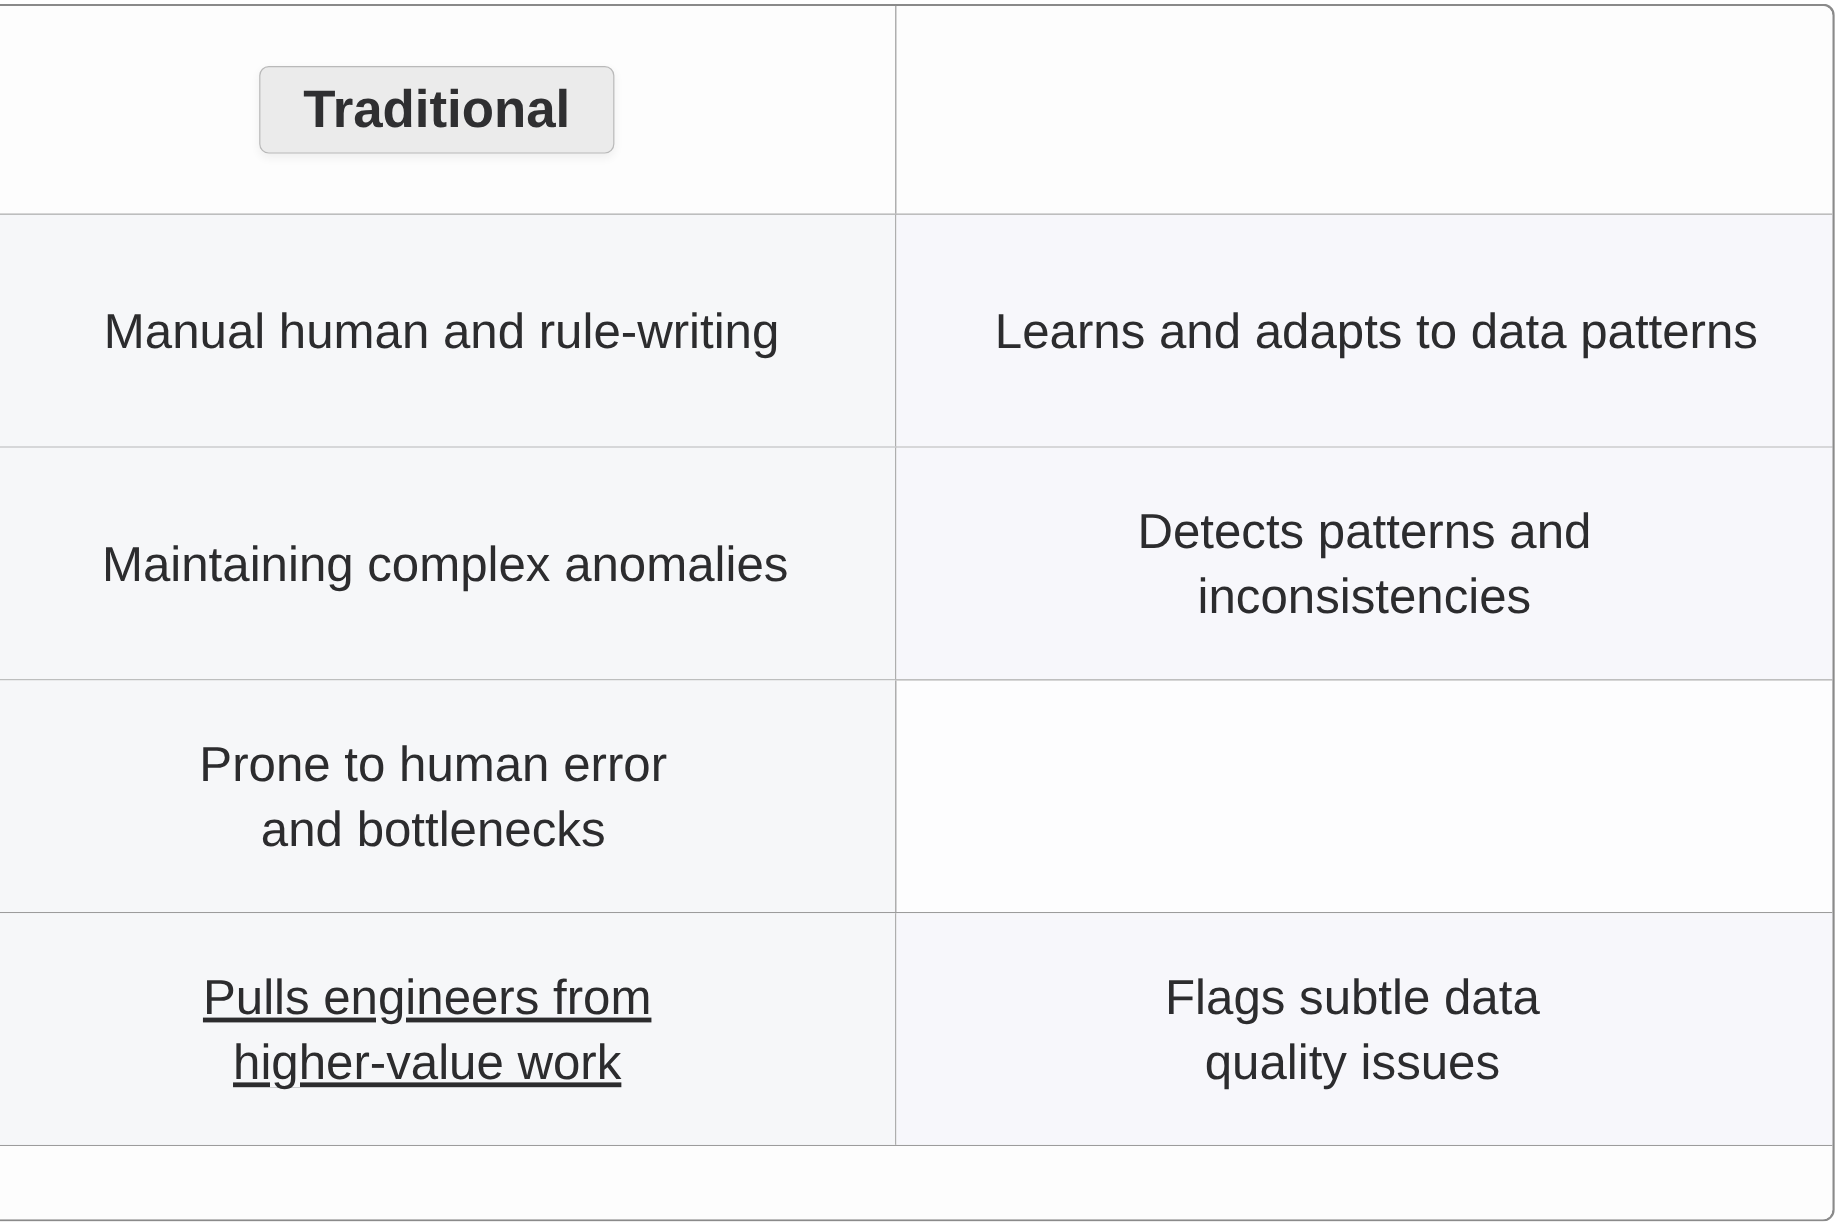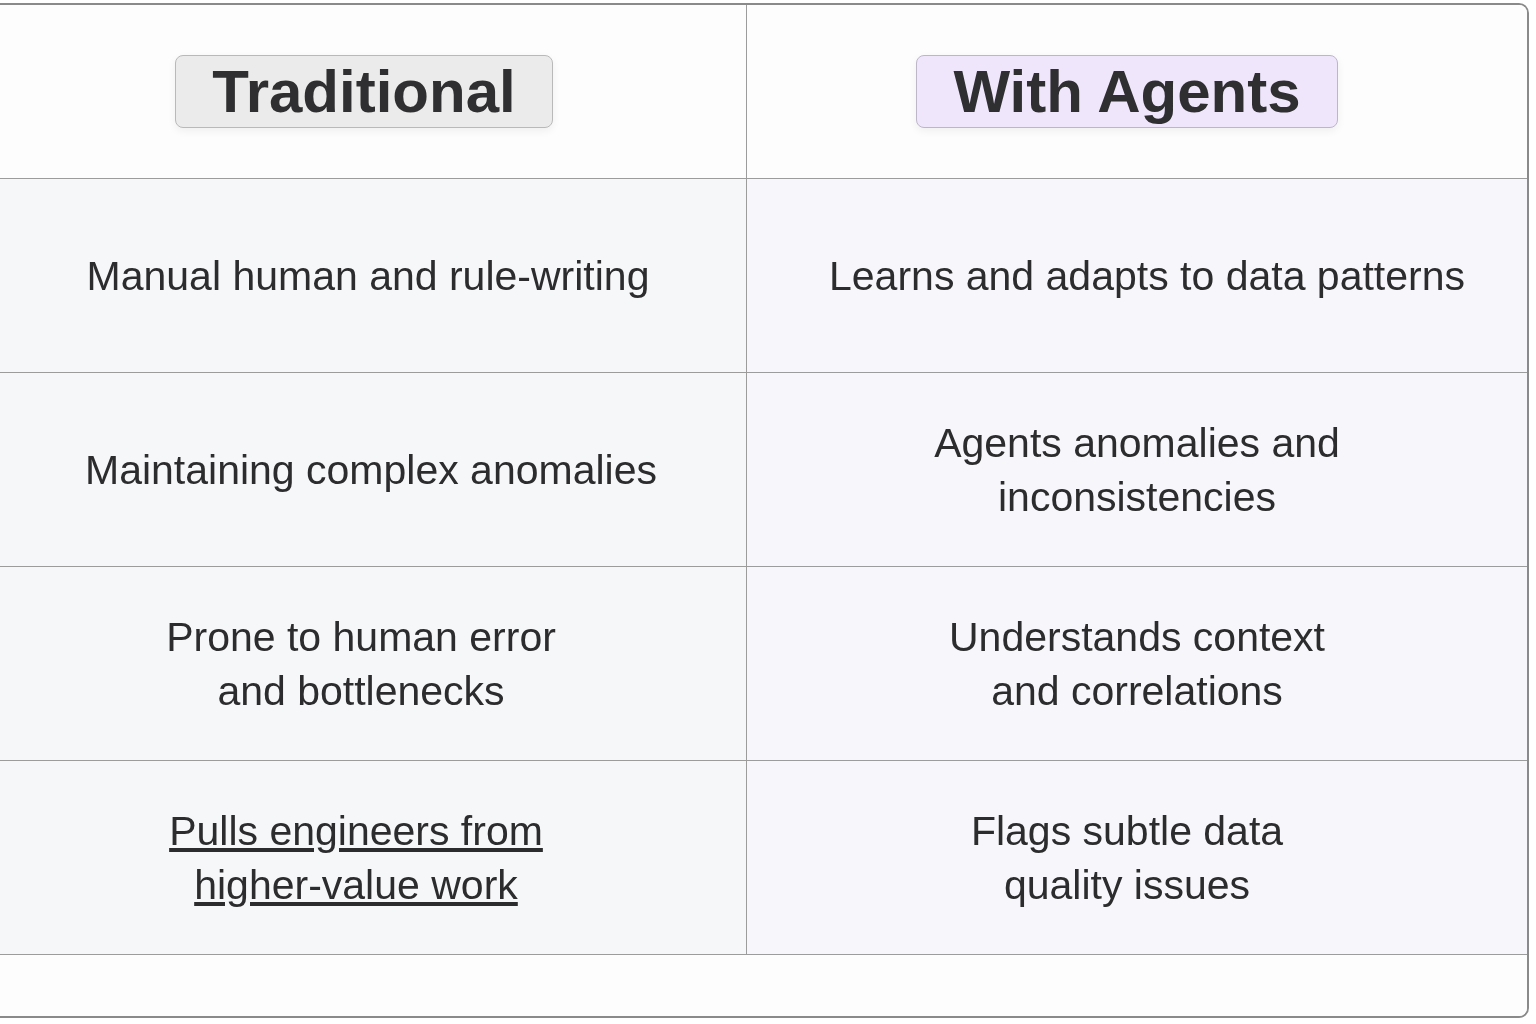--- a/index.html
+++ b/index.html
@@ -42,21 +42,21 @@
     .header-row { top: 0; height: 174px; background: #fdfdfd; }
     .body-row .col-left { background: #f6f7f9; }
     .body-row .col-right { background: #f7f7fb; }
     .pill {
       display: inline-block;
       padding: 0 36px;
       height: 71px;
       line-height: 71px;
       border-radius: 8px;
       font-weight: bold;
-      font-size: 60px;
+      font-size: 44px;
       color: #2f2f31;
       box-shadow: 0 3px 8px rgba(0,0,0,0.06);
     }
     .pill-traditional {
       background: #ebebeb;
       border: 1.5px solid #b9b9b9;
       margin-left: -14px;
     }
     .pill-agents {
       background: #efe6fc;
@@ -77,52 +77,45 @@
   </style>
 </head>
 <body>
 
 <div class="table-frame">
 
   <div class="row header-row">
     <div class="cell col-left">
       <span class="pill pill-traditional">Traditional</span>
     </div>
-    <div class="cell col-right">
-      <span class="pill pill-agents">With Agents</span>
-    </div>
   </div>
 
   <div class="row body-row" style="top:174px; height:194px;">
     <div class="cell col-left">
       <span class="body-text" style="margin-left:-6px;">Manual human and rule-writing</span>
     </div>
     <div class="cell col-right">
       <span class="body-text" style="margin-left:20px;text-align:center;">Learns and adapts to data patterns</span>
     </div>
   </div>
 
   <div class="row body-row" style="top:368px; height:194px;">
     <div class="cell col-left">
       <span class="body-text">Maintaining complex anomalies</span>
     </div>
     <div class="cell col-right">
-      <span class="body-text">Agents anomalies and
+      <span class="body-text">Detects patterns and
 inconsistencies</span>
     </div>
   </div>
 
   <div class="row body-row" style="top:562px; height:194px;">
     <div class="cell col-left">
       <span class="body-text" style="margin-left:-20px;">Prone to human error
 and bottlenecks</span>
-    </div>
-    <div class="cell col-right">
-      <span class="body-text">Understands context
-and correlations</span>
     </div>
   </div>
 
   <div class="row body-row" style="top:756px; height:194px;">
     <div class="cell col-left">
       <span class="body-text" style="margin-left:-30px;text-decoration:underline;">Pulls engineers from
 higher-value work</span>
     </div>
     <div class="cell col-right">
       <span class="body-text" style="margin-left:-20px;text-align:center;">Flags subtle data

